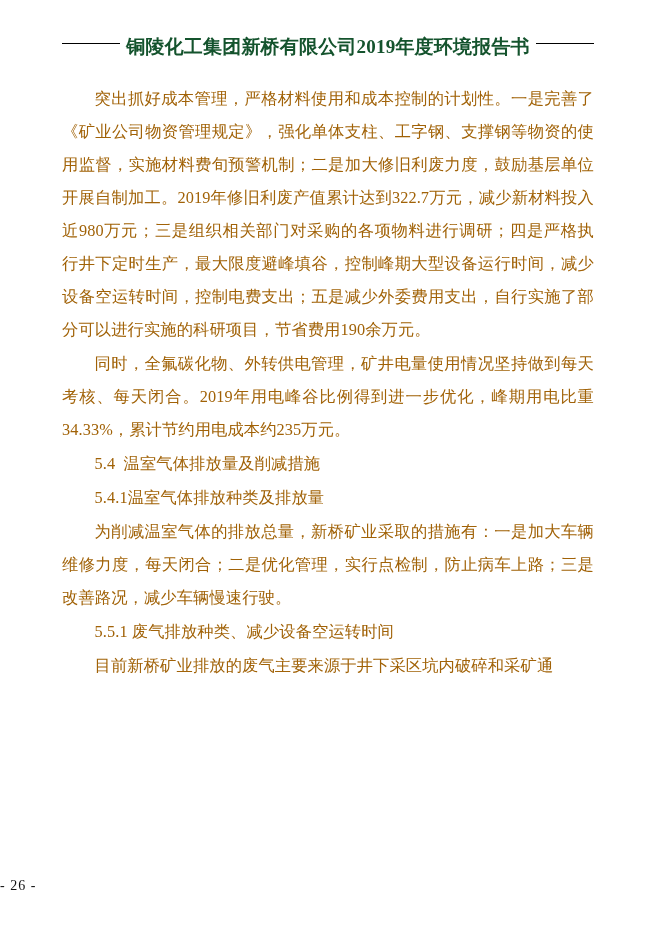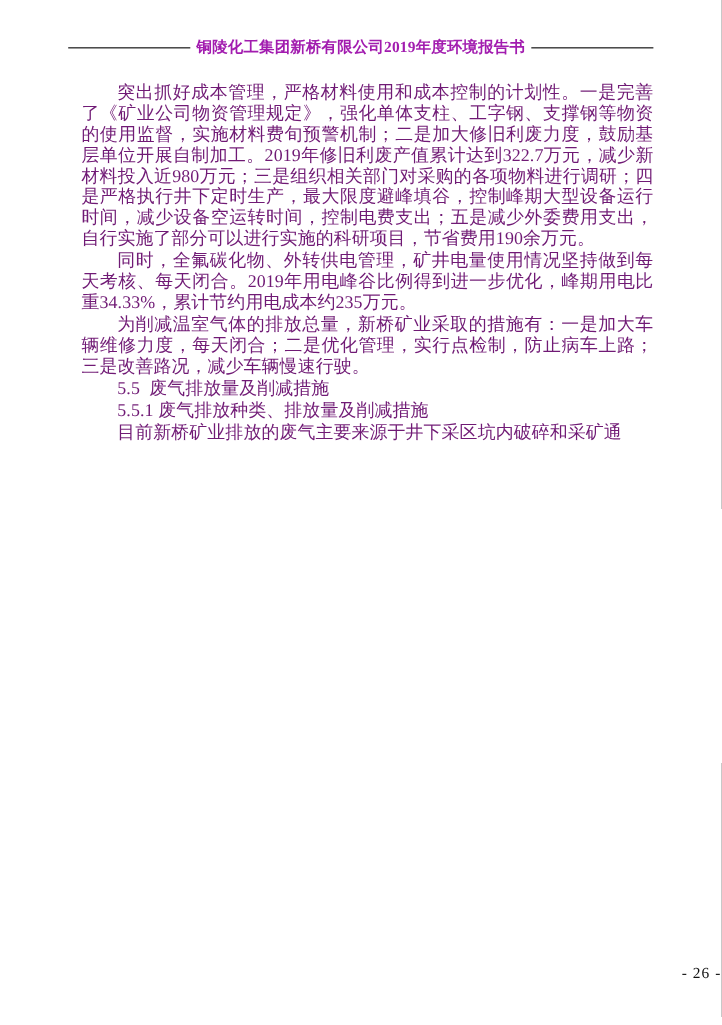--- a/index.html
+++ b/index.html
@@ -27,67 +27,67 @@
     height: 932px;
     padding: 34px 62px 0 62px;
     box-sizing: border-box;
   }
   .header {
     text-align: center;
     position: relative;
     padding-bottom: 6px;
   }
   .header-title {
-    font-size: 14px;
+    font-size: 19px;
     font-weight: bold;
     letter-spacing: 0.2px;
-    color: #a21caf;
+    color: #14532d;
     display: inline-block;
     background: #ffffff;
     padding: 0 6px;
     position: relative;
     z-index: 2;
     font-family: "Liberation Serif", "DejaVu Serif", serif;
   }
   .header-rule {
     position: absolute;
     left: 0;
     right: 0;
     top: 9px;
     border-top: 1px solid #000000;
     z-index: 1;
   }
   .body-text {
     margin-top: 16px;
   }
   p.para {
-    margin: 0 0 1px 12px;
+    margin: 0 0 1px 0;
     font-size: 16.3px;
-    line-height: 19px;
-    color: #701a75;
+    line-height: 33px;
+    color: #a16207;
     text-align: justify;
     text-justify: inter-ideograph;
     letter-spacing: 0.1px;
   }
   p.indent2 {
     text-indent: 2em;
   }
   p.heading {
     text-indent: 2em;
     font-weight: normal;
   }
   p.sub {
     text-indent: 2em;
   }
   .footer {
     position: absolute;
     left: 0;
     right: 0;
     bottom: 38px;
-    text-align: right;
+    text-align: left;
     font-size: 14px;
     color: #111111;
     letter-spacing: 1px;
   }
 </style>
 </head>
 <body>
 
 <div class="page">
   <div class="page-inner">
@@ -96,29 +96,30 @@
       <div class="header-rule"></div>
       <span class="header-title">铜陵化工集团新桥有限公司2019年度环境报告书</span>
     </div>
 
     <div class="body-text">
 
       <p class="para indent2">突出抓好成本管理，严格材料使用和成本控制的计划性。一是完善了《矿业公司物资管理规定》，强化单体支柱、工字钢、支撑钢等物资的使用监督，实施材料费旬预警机制；二是加大修旧利废力度，鼓励基层单位开展自制加工。2019年修旧利废产值累计达到322.7万元，减少新材料投入近980万元；三是组织相关部门对采购的各项物料进行调研；四是严格执行井下定时生产，最大限度避峰填谷，控制峰期大型设备运行时间，减少设备空运转时间，控制电费支出；五是减少外委费用支出，自行实施了部分可以进行实施的科研项目，节省费用190余万元。</p>
 
       <p class="para indent2">同时，全氟碳化物、外转供电管理，矿井电量使用情况坚持做到每天考核、每天闭合。2019年用电峰谷比例得到进一步优化，峰期用电比重34.33%，累计节约用电成本约235万元。</p>
 
+      <p class="para heading"><span>5.4</span>&nbsp;&nbsp;<span>温室气体排放量及削减措施</span></p>
 
+      <p class="para sub"><span>5.4.1</span><span>温室气体排放种类及排放量</span></p>
 
 
 
       <p class="para indent2">为削减温室气体的排放总量，新桥矿业采取的措施有：一是加大车辆维修力度，每天闭合；二是优化管理，实行点检制，防止病车上路；三是改善路况，减少车辆慢速行驶。</p>
 
-      <p class="para heading"><span>5.5</span>&nbsp;&nbsp;<span>废气排放量及削减措施</span></p>
 
-      <p class="para sub"><span>5.5.1</span>&nbsp;<span>废气排放种类、排放量及削减措施</span></p>
+      <p class="para sub"><span>5.5.1</span>&nbsp;<span>废气排放种类、减少设备空运转时间</span></p>
 
       <p class="para indent2">目前新桥矿业排放的废气主要来源于井下采区坑内破碎和采矿通</p>
 
     </div>
   </div>
 
   <div class="footer">
     <span>- 26 -</span>
   </div>
 </div>

